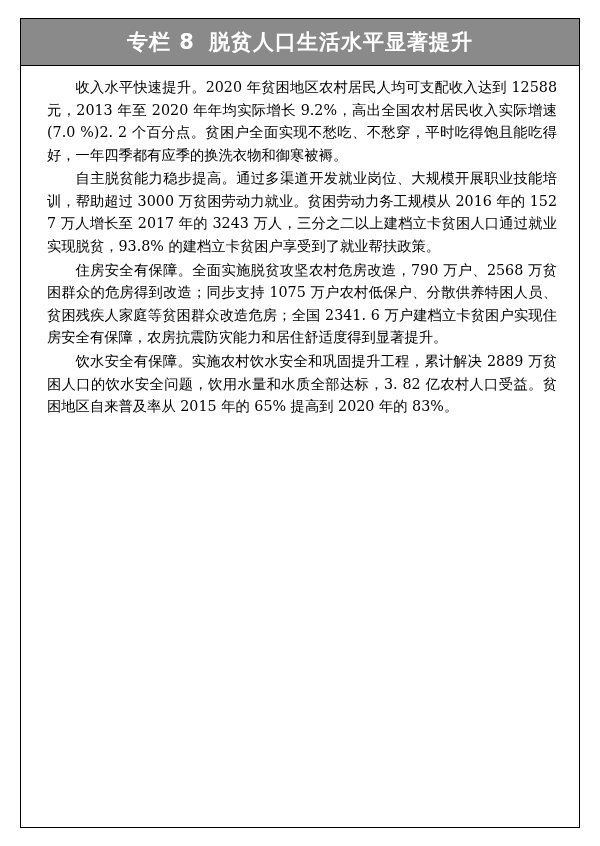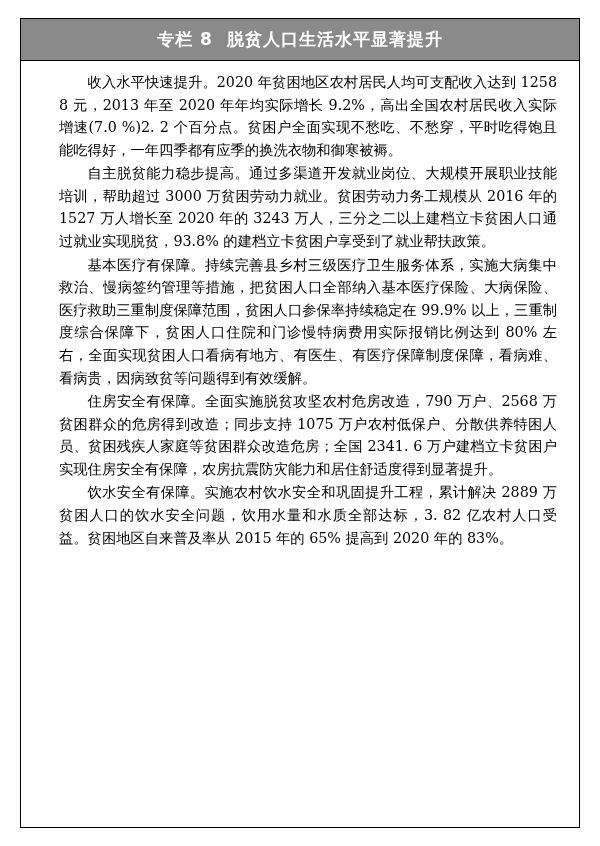--- a/index.html
+++ b/index.html
@@ -24,35 +24,35 @@
     width: 560px;
     min-height: 810px;
     border: 1px solid #000;
     padding: 0;
     background: #fff;
   }
   #title-bar {
     background: #8a8a8a;
     color: #ffffff;
     text-align: center;
-    font-size: 17px;
+    font-size: 21px;
     font-weight: bold;
     letter-spacing: 1px;
     padding: 9px 0 9px 0;
     border-bottom: 1px solid #000;
     font-family: "DejaVu Sans", "Liberation Sans", sans-serif;
   }
   #title-bar .num {
     margin-right: 14px;
   }
   #body-area {
     padding: 10px 22px 12px 22px;
   }
   p.para {
-    margin: 0 0 1px 16px;
+    margin: 0 0 1px 4px;
     font-size: 14.3px;
     line-height: 1.58;
     text-align: justify;
     text-justify: inter-ideograph;
     text-indent: 2em;
     color: #000;
     word-break: break-all;
   }
 </style>
 </head>
@@ -60,20 +60,19 @@
 
 <div id="page">
   <div id="box">
 
     <div id="title-bar">
       <span class="num">专栏 8</span><span>脱贫人口生活水平显著提升</span>
     </div>
 
     <div id="body-area">
       <p class="para">收入水平快速提升。2020 年贫困地区农村居民人均可支配收入达到 12588 元，2013 年至 2020 年年均实际增长 9.2%，高出全国农村居民收入实际增速(7.0 %)2. 2 个百分点。贫困户全面实现不愁吃、不愁穿，平时吃得饱且能吃得好，一年四季都有应季的换洗衣物和御寒被褥。</p>
-      <p class="para">自主脱贫能力稳步提高。通过多渠道开发就业岗位、大规模开展职业技能培训，帮助超过 3000 万贫困劳动力就业。贫困劳动力务工规模从 2016 年的 1527 万人增长至 2020 年的 3243 万人，三分之二以上建档立卡贫困人口通过就业实现脱贫，93.8% 的建档立卡贫困户享受到了就业帮扶政策。</p>
-      <p class="para">基本医疗有保障。持续完善县乡村三级医疗卫生服务体系，实施大病集中救治、慢病签约管理等措施，把贫困人口全部纳入基本医疗保险、大病保险、医疗救助三重制度保障范围，贫困人口参保率持续稳定在 99.9% 以上，三重制度综合保障下，贫困人口住院和门诊慢特病费用实际报销比例达到 80% 左右，全面实现贫困人口看病有地方、有医生、有医疗保障制度保障，看病难、看病贵，因病致贫等问题得到有效缓解。</p>
+      <p class="para">自主脱贫能力稳步提高。通过多渠道开发就业岗位、大规模开展职业技能培训，帮助超过 3000 万贫困劳动力就业。贫困劳动力务工规模从 2016 年的 1527 万人增长至 2017 年的 3243 万人，三分之二以上建档立卡贫困人口通过就业实现脱贫，93.8% 的建档立卡贫困户享受到了就业帮扶政策。</p>
       <p class="para">住房安全有保障。全面实施脱贫攻坚农村危房改造，790 万户、2568 万贫困群众的危房得到改造；同步支持 1075 万户农村低保户、分散供养特困人员、贫困残疾人家庭等贫困群众改造危房；全国 2341. 6 万户建档立卡贫困户实现住房安全有保障，农房抗震防灾能力和居住舒适度得到显著提升。</p>
       <p class="para">饮水安全有保障。实施农村饮水安全和巩固提升工程，累计解决 2889 万贫困人口的饮水安全问题，饮用水量和水质全部达标，3. 82 亿农村人口受益。贫困地区自来普及率从 2015 年的 65% 提高到 2020 年的 83%。</p>
     </div>
 
   </div>
 </div>
 
 </body></html>

